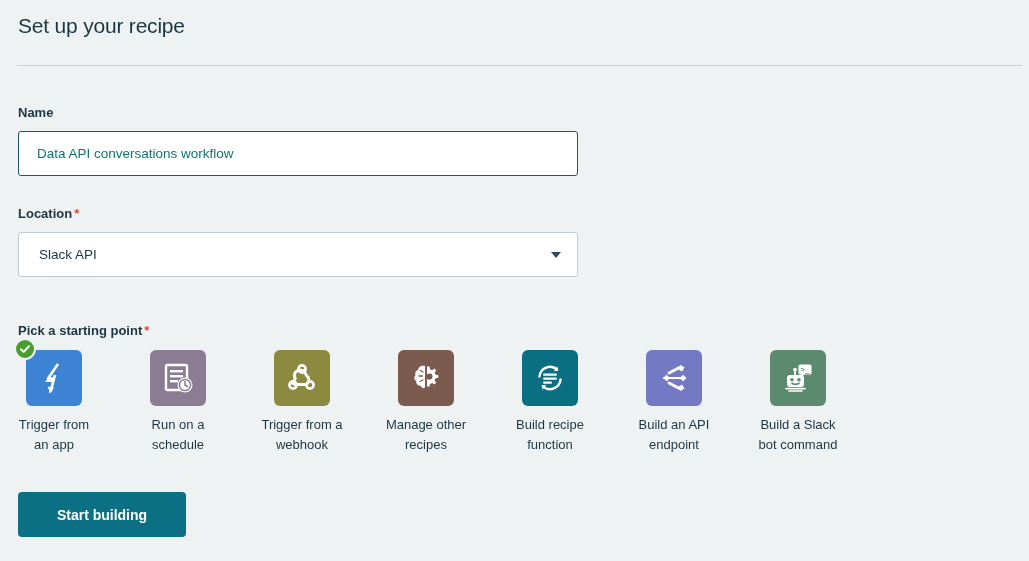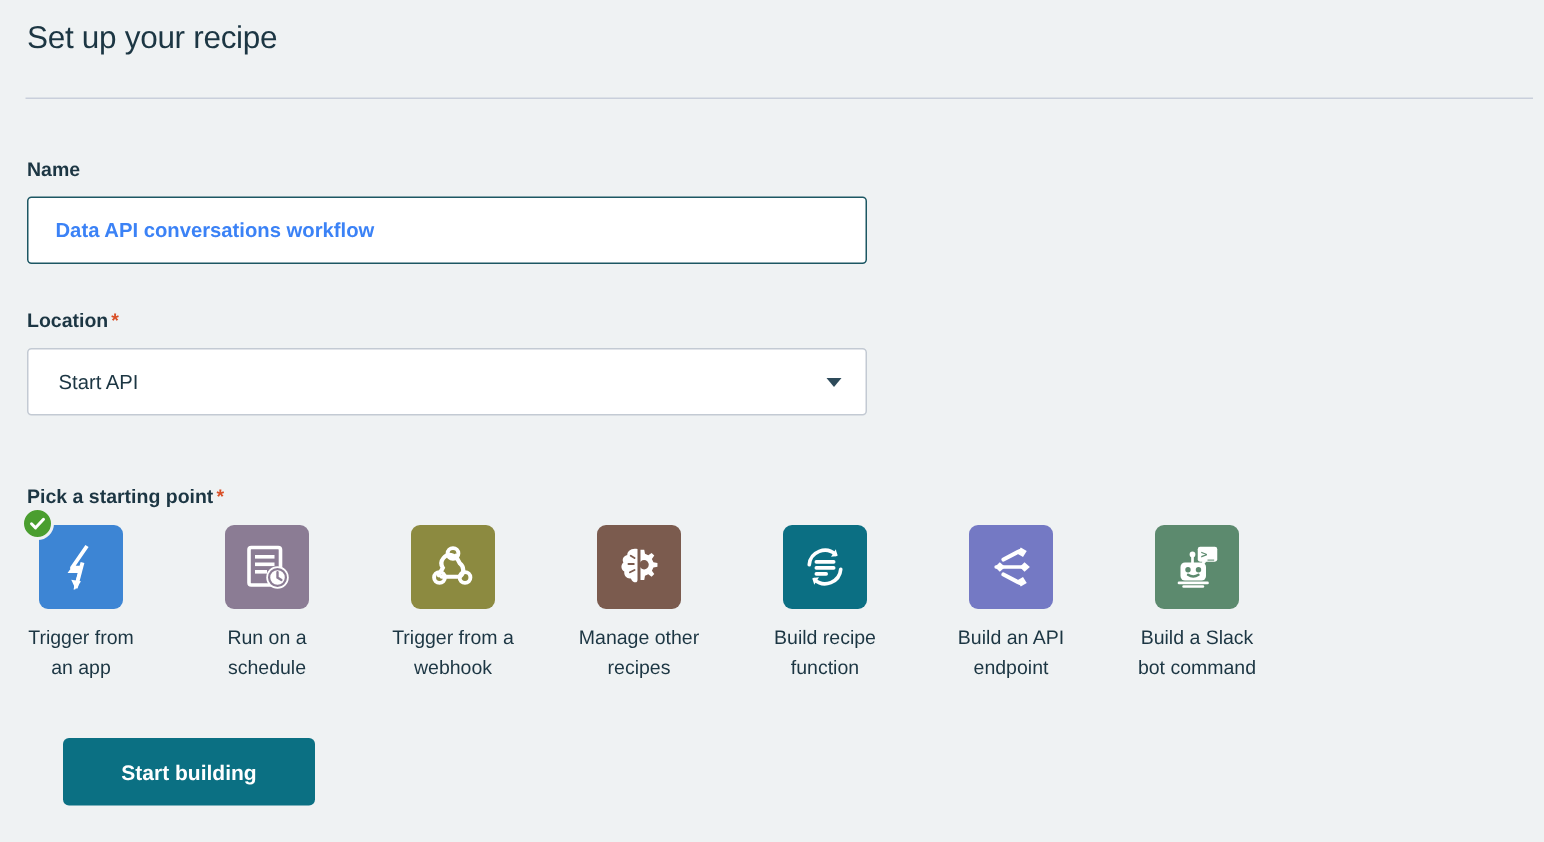--- a/index.html
+++ b/index.html
@@ -50,24 +50,23 @@
 
   .text-input {
     position: absolute;
     left: 18px; top: 131px;
     width: 560px; height: 45px;
     background: #ffffff;
     border: 1px solid #1c5763;
     border-radius: 3px;
     font-family: "Liberation Sans", sans-serif;
     font-size: 13.5px;
-    color: #3b82f6;
+    color: #0f766e;
     padding: 0 18px;
     outline: none;
-    font-weight: bold;
   }
 
   .select-wrap {
     position: absolute;
     left: 18px; top: 232px;
     width: 560px; height: 45px;
     background: #ffffff;
     border: 1px solid #c3cad3;
     border-radius: 3px;
     cursor: pointer;
@@ -135,41 +134,40 @@
     left: 18px; top: 492px;
     width: 168px; height: 45px;
     background: #0b7083;
     color: #ffffff;
     border: none;
     border-radius: 4px;
     font-family: "Liberation Sans", sans-serif;
     font-size: 14px;
     font-weight: bold;
     cursor: pointer;
-    margin-left: 24px;
   }
 </style>
 </head>
 <body>
 
 <div class="page">
 
   <div class="page-title">Set up your recipe</div>
   <div class="header-rule"></div>
 
   <div class="field-label label-name">
     <span>Name</span>
   </div>
   <input class="text-input" type="text" value="Data API conversations workflow" style="">
 
   <div class="field-label label-location">
     <span>Location</span><span class="req-star">*</span>
   </div>
   <div class="select-wrap">
-    <div class="select-value">Start API</div>
+    <div class="select-value">Slack API</div>
     <div class="select-caret"></div>
   </div>
 
   <div class="field-label label-starting">
     <span>Pick a starting point</span><span class="req-star">*</span>
   </div>
 
   <div class="cards" id="cards">
       <div class="card" style="left: -1px;">
         <div class="tile" style="background: rgb(61, 133, 212);">

